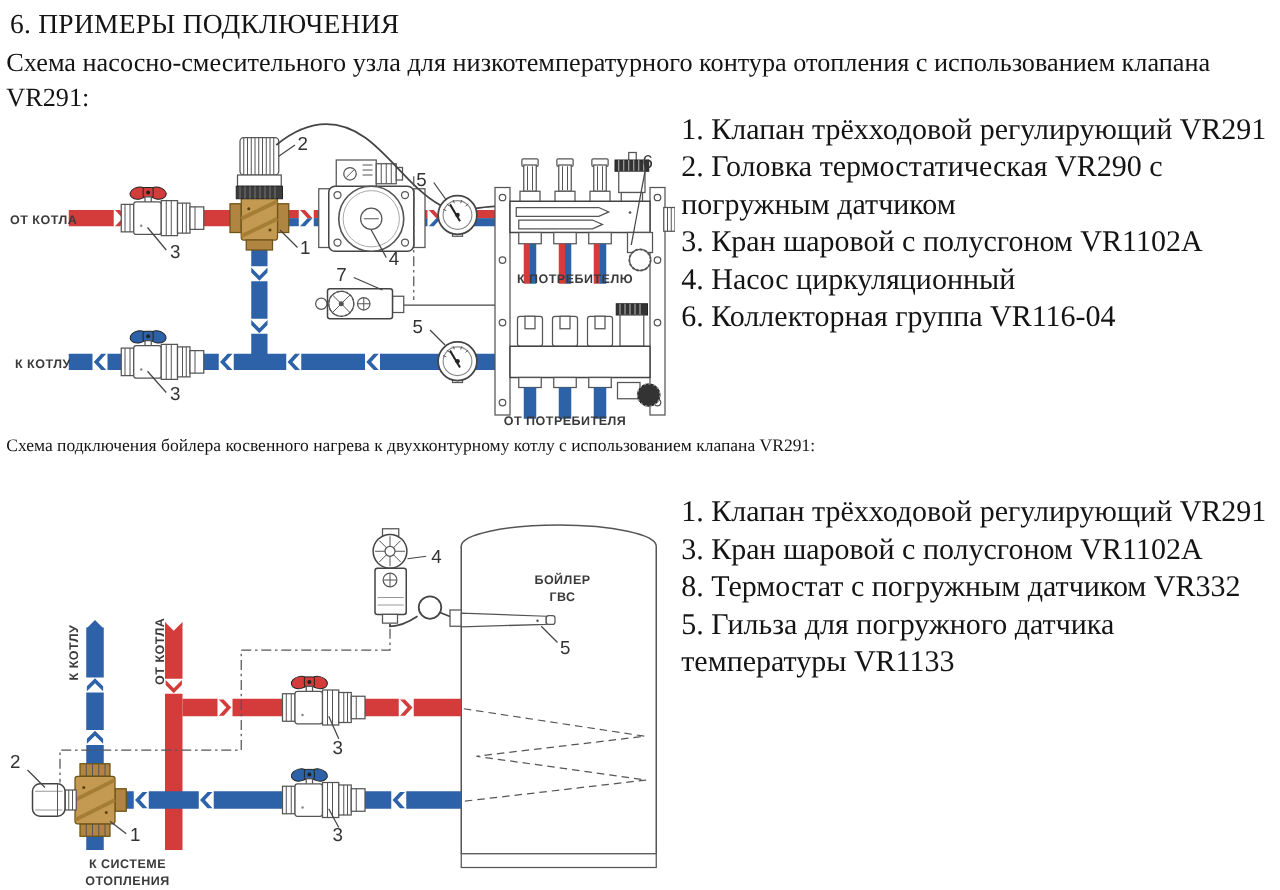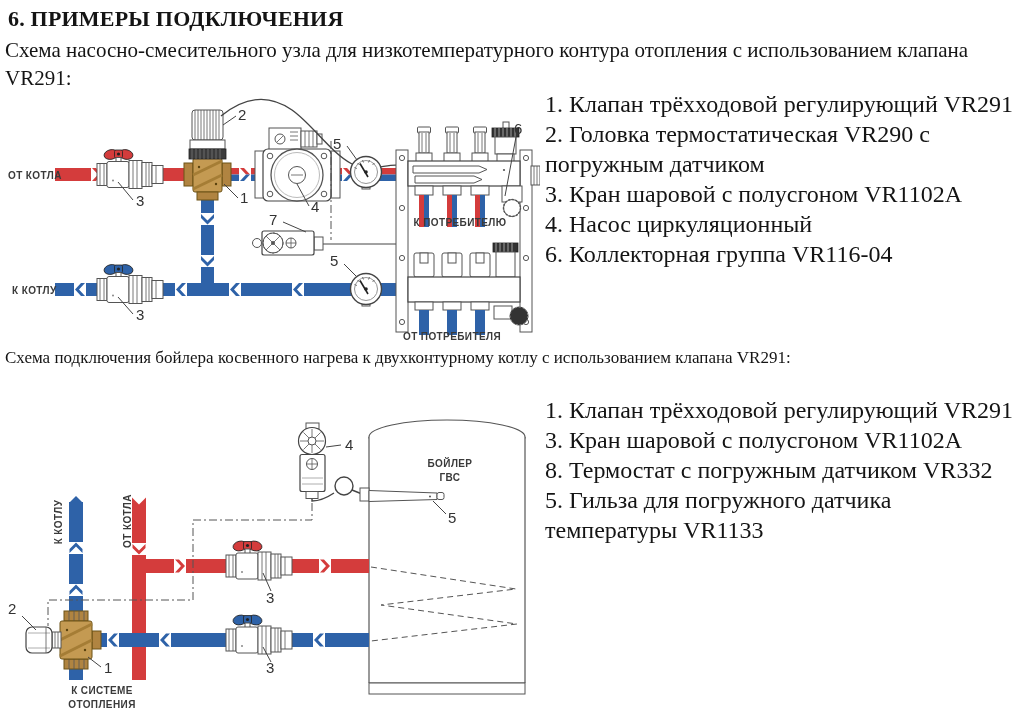--- a/index.html
+++ b/index.html
@@ -1,21 +1,21 @@
 <!DOCTYPE html>
 <html><head>
 <meta charset="utf-8">
 <style>
   html,body{margin:0;padding:0;background:#fff;}
   .page{position:relative;width:1024px;height:712px;background:#fff;overflow:hidden;
         font-family:"Liberation Serif",serif;color:#141414;}
   .abs{position:absolute;}
-  .heading{left:8px;top:6px;font-size:22px;font-weight:700;letter-spacing:.2px;}
+  .heading{left:8px;top:6px;font-size:22px;font-weight:400;letter-spacing:.2px;}
   .para{left:5px;top:36px;width:1008px;font-size:21px;line-height:28px;}
-  .para2{left:5px;top:344px;width:1010px;font-size:17px;line-height:28px;}
+  .para2{left:5px;top:344px;width:1010px;font-size:14px;line-height:28px;}
   .legend{left:545px;width:476px;font-size:24px;line-height:30px;}
   .legend1{top:89px;}
   .legend2{top:395px;}
   .legend div{margin:0;}
   
   svg{display:block;}
   .w{fill:#fff;stroke:#555;stroke-width:1;}
   .w2{fill:#fff;stroke:#444;stroke-width:1.2;}
   .ln{stroke:#555;stroke-width:.8;fill:none;}
   .lnl{stroke:#999;stroke-width:.8;fill:none;}

